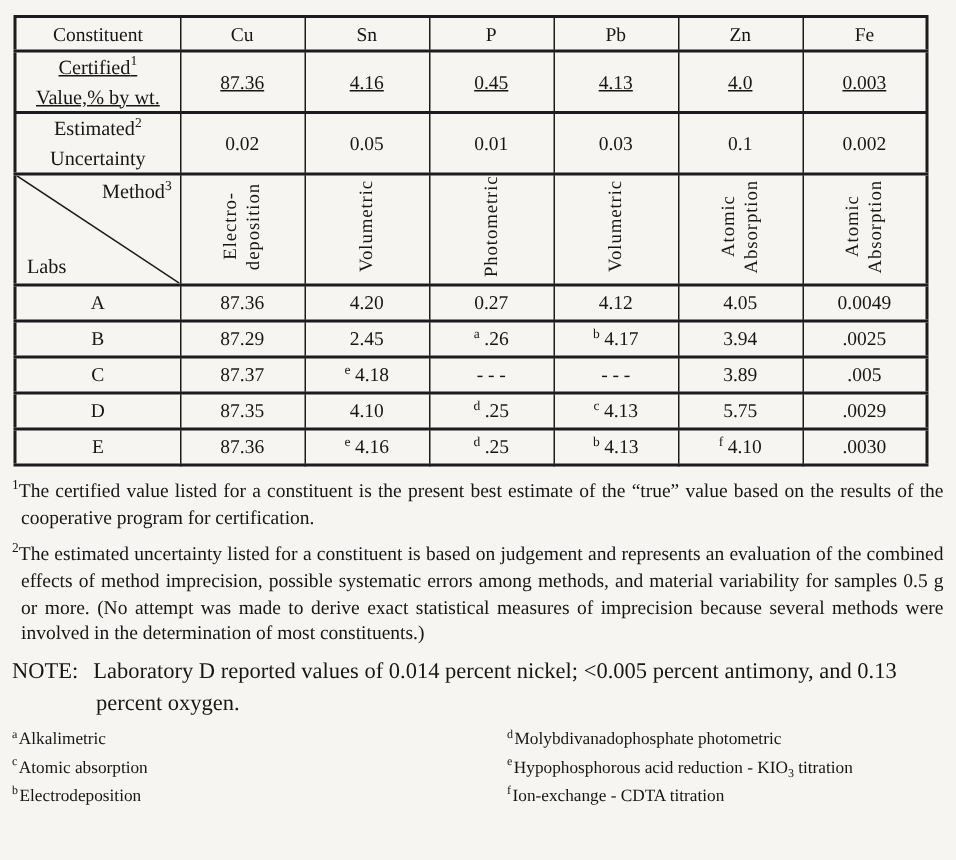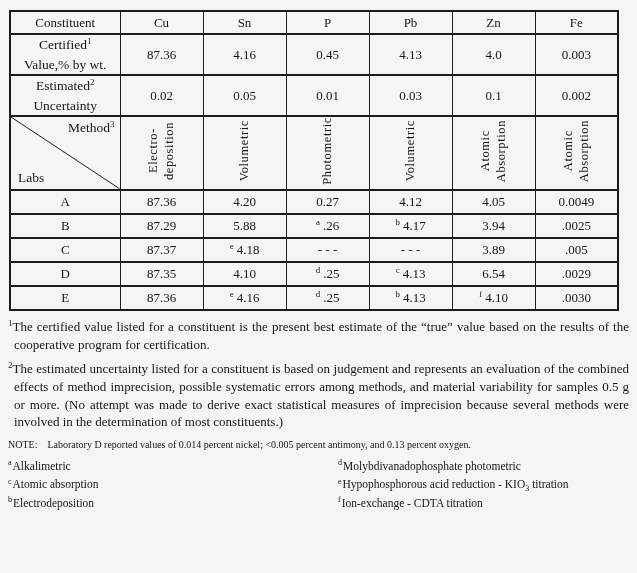--- a/index.html
+++ b/index.html
@@ -26,21 +26,21 @@
     vertical-align:middle;
     overflow:hidden;
   }
   table.analysis tr{border-top:2px solid #1c1c1c;border-bottom:2px solid #1c1c1c;}
   table.analysis{border:2px solid #1c1c1c;}
 
   col.c0{width:110px;}
   col.cn{width:83px;}
 
   tr.r-head{height:23px;}
-  tr.r-cert{height:40px;}
+  tr.r-cert{height:40px;text-decoration:underline;}
   tr.r-est{height:37px;}
   tr.r-method{height:64px;}
   tr.r-lab{height:24px;}
 
   td.c-first{text-align:left;padding-left:8px;}
   td.lab-letter{text-align:center;padding-left:0;}
 
   td.vbot{vertical-align:bottom;padding-bottom:4px;}
   .rowlabel{line-height:1.45;font-size:13.5px;}
   sup.supm{font-size:9px;line-height:0;}
@@ -74,21 +74,21 @@
     font-size:13px;
     line-height:1.36;
     text-align:justify;
     padding-left:6px;
     text-indent:-6px;
   }
   sup.fnsup{font-size:9px;line-height:0;}
 
   p.note{
     margin:4px 8px 5px 8px;
-    font-size:10px;
+    font-size:15px;
     line-height:1.38;
     padding-left:56px;
     text-indent:-56px;
   }
   .notelabel{margin-right:10px;}
 
   .keyrow{display:flex;margin:2px 8px 0 8px;}
   .keycol{font-size:11.5px;line-height:1.62;}
   .keycol.left{width:330px;}
   sup.keysup{font-size:8px;line-height:0;margin-right:1px;}
@@ -172,21 +172,21 @@
       <td><sup class="cellsup"></sup><span>4.20</span></td>
       <td><sup class="cellsup"></sup><span>0.27</span></td>
       <td><sup class="cellsup"></sup><span>4.12</span></td>
       <td><sup class="cellsup"></sup><span>4.05</span></td>
       <td><sup class="cellsup"></sup><span>0.0049</span></td>
     </tr>
 
     <tr class="r-lab">
       <td class="c-first lab-letter">B</td>
       <td><sup class="cellsup"></sup><span>87.29</span></td>
-      <td><sup class="cellsup"></sup><span>5.88</span></td>
+      <td><sup class="cellsup"></sup><span>2.45</span></td>
       <td><sup class="cellsup">a</sup><span>.26</span></td>
       <td><sup class="cellsup">b</sup><span>4.17</span></td>
       <td><sup class="cellsup"></sup><span>3.94</span></td>
       <td><sup class="cellsup"></sup><span>.0025</span></td>
     </tr>
 
     <tr class="r-lab">
       <td class="c-first lab-letter">C</td>
       <td><sup class="cellsup"></sup><span>87.37</span></td>
       <td><sup class="cellsup">e</sup><span>4.18</span></td>
@@ -195,21 +195,21 @@
       <td><sup class="cellsup"></sup><span>3.89</span></td>
       <td><sup class="cellsup"></sup><span>.005</span></td>
     </tr>
 
     <tr class="r-lab">
       <td class="c-first lab-letter">D</td>
       <td><sup class="cellsup"></sup><span>87.35</span></td>
       <td><sup class="cellsup"></sup><span>4.10</span></td>
       <td><sup class="cellsup">d</sup><span>.25</span></td>
       <td><sup class="cellsup">c</sup><span>4.13</span></td>
-      <td><sup class="cellsup"></sup><span>6.54</span></td>
+      <td><sup class="cellsup"></sup><span>5.75</span></td>
       <td><sup class="cellsup"></sup><span>.0029</span></td>
     </tr>
 
     <tr class="r-lab">
       <td class="c-first lab-letter">E</td>
       <td><sup class="cellsup"></sup><span>87.36</span></td>
       <td><sup class="cellsup">e</sup><span>4.16</span></td>
       <td><sup class="cellsup">d</sup><span>.25</span></td>
       <td><sup class="cellsup">b</sup><span>4.13</span></td>
       <td><sup class="cellsup">f</sup><span>4.10</span></td>

